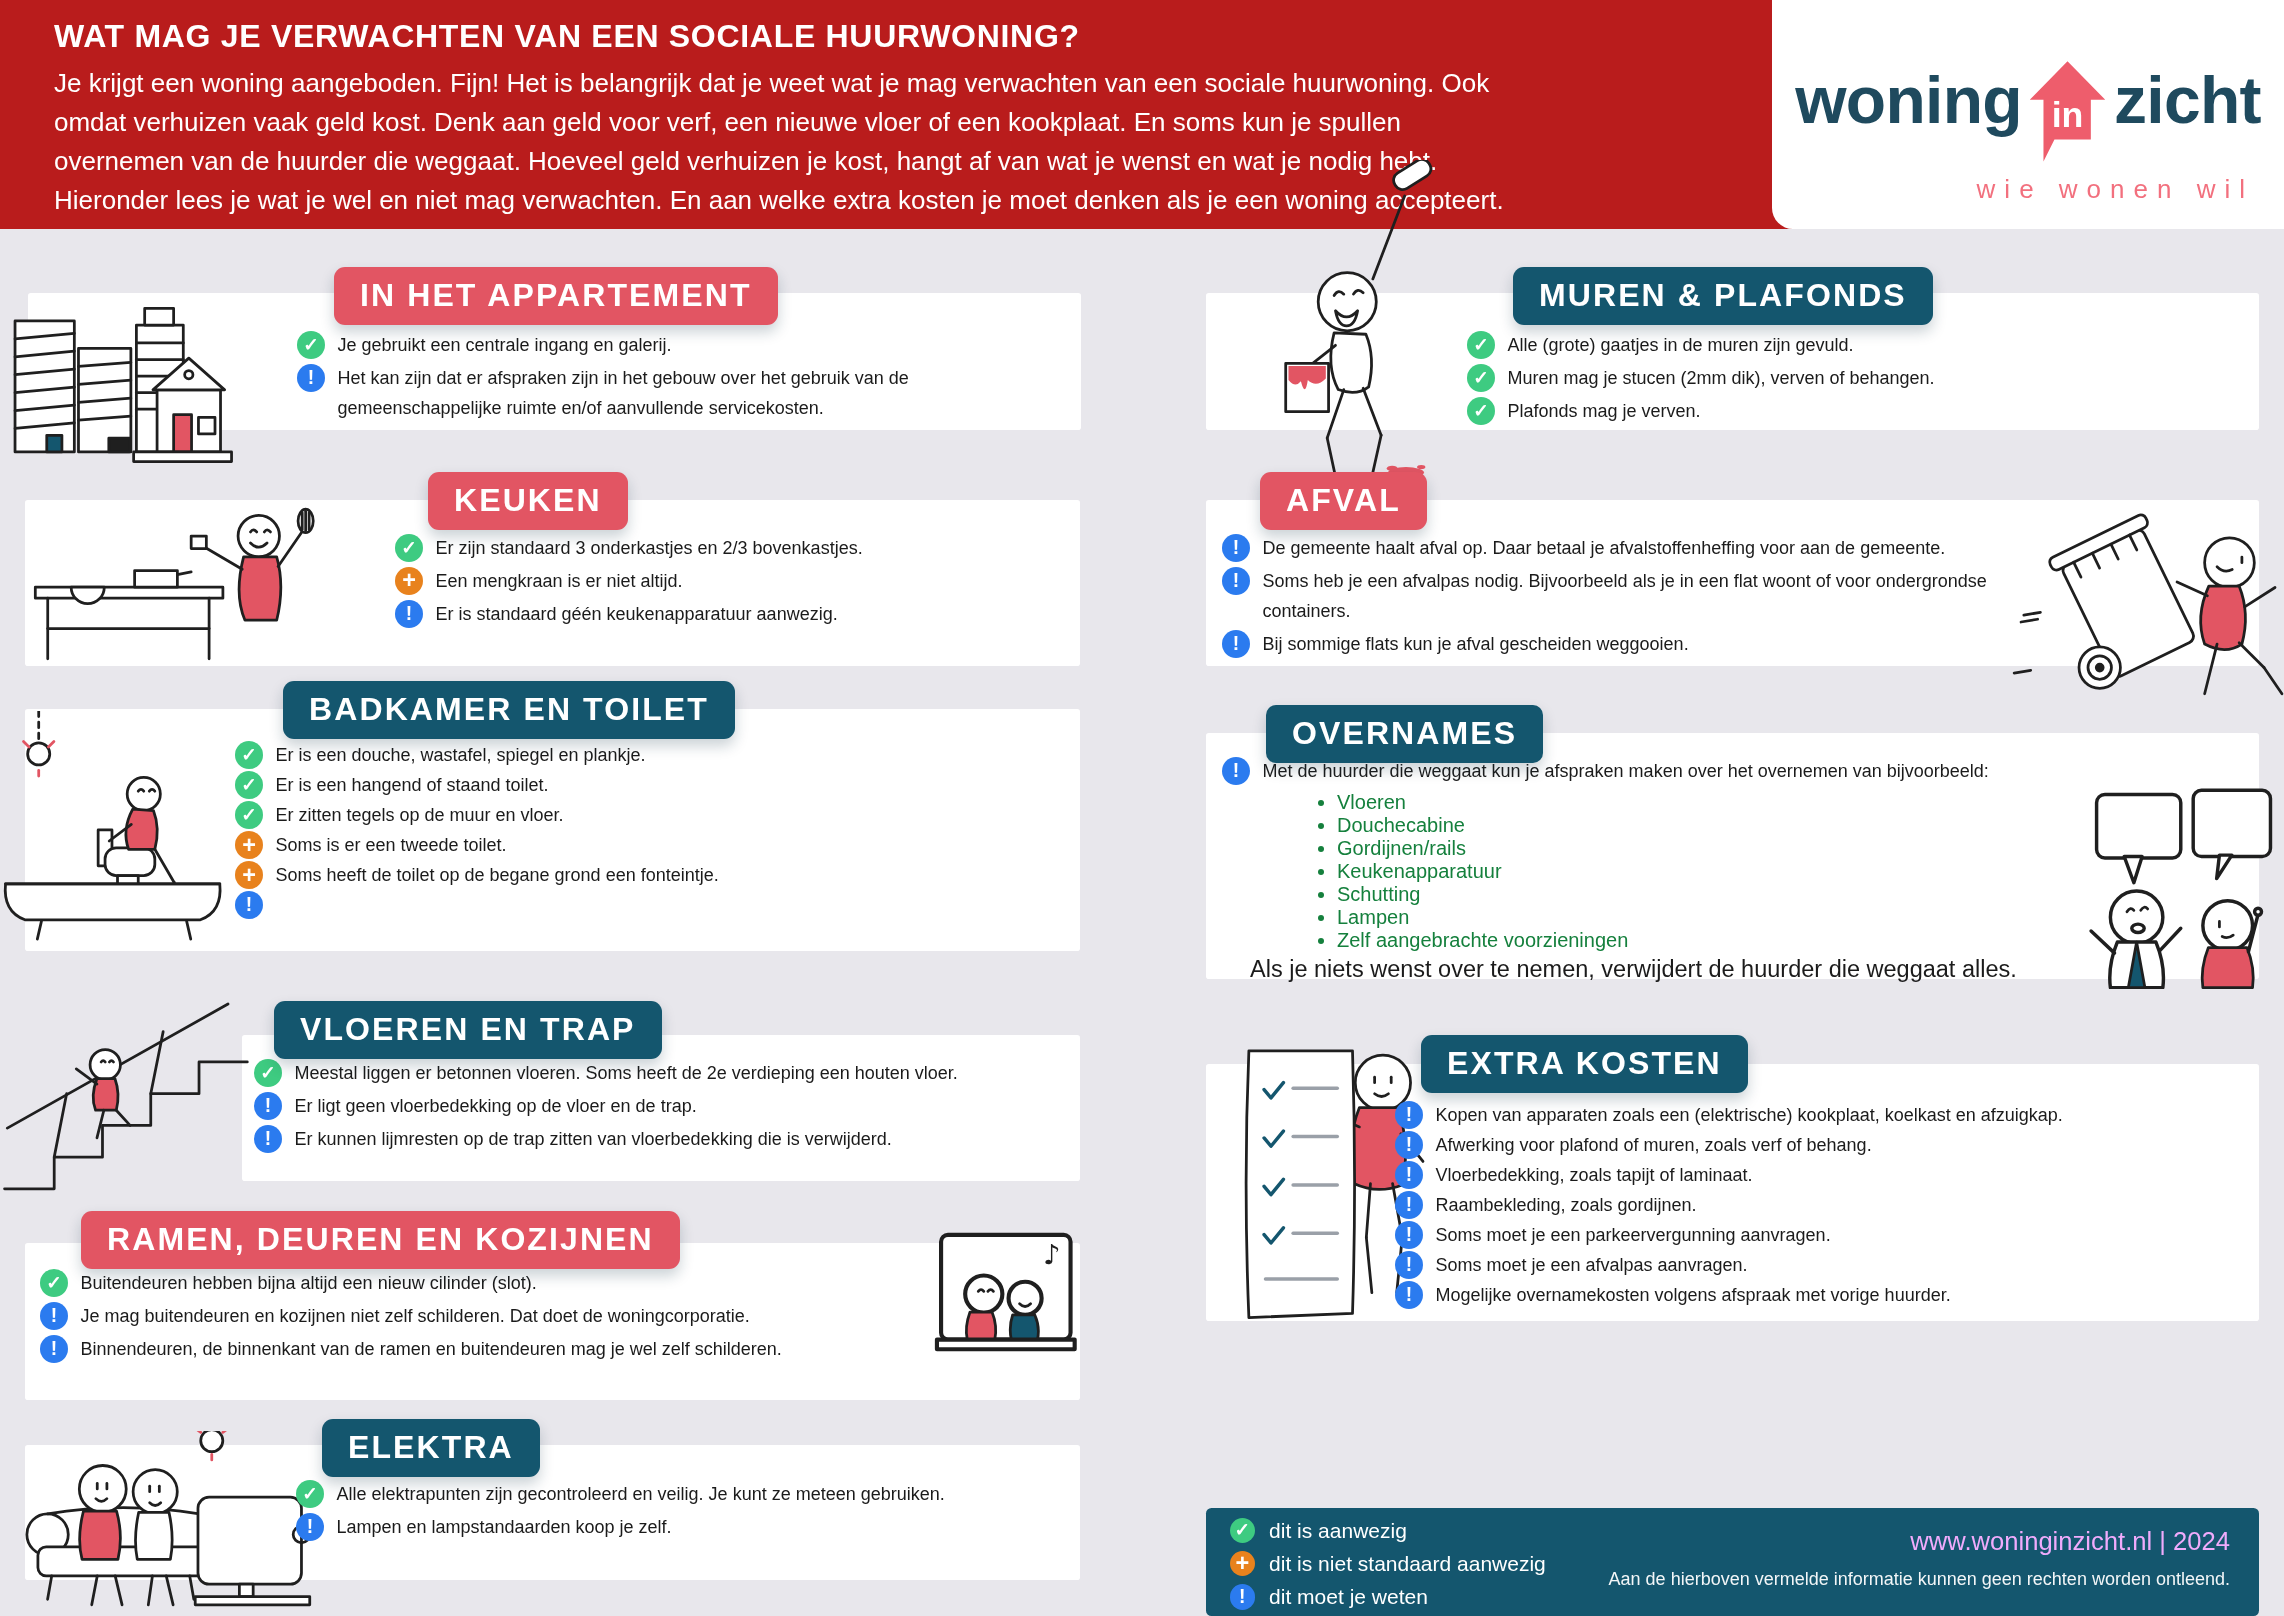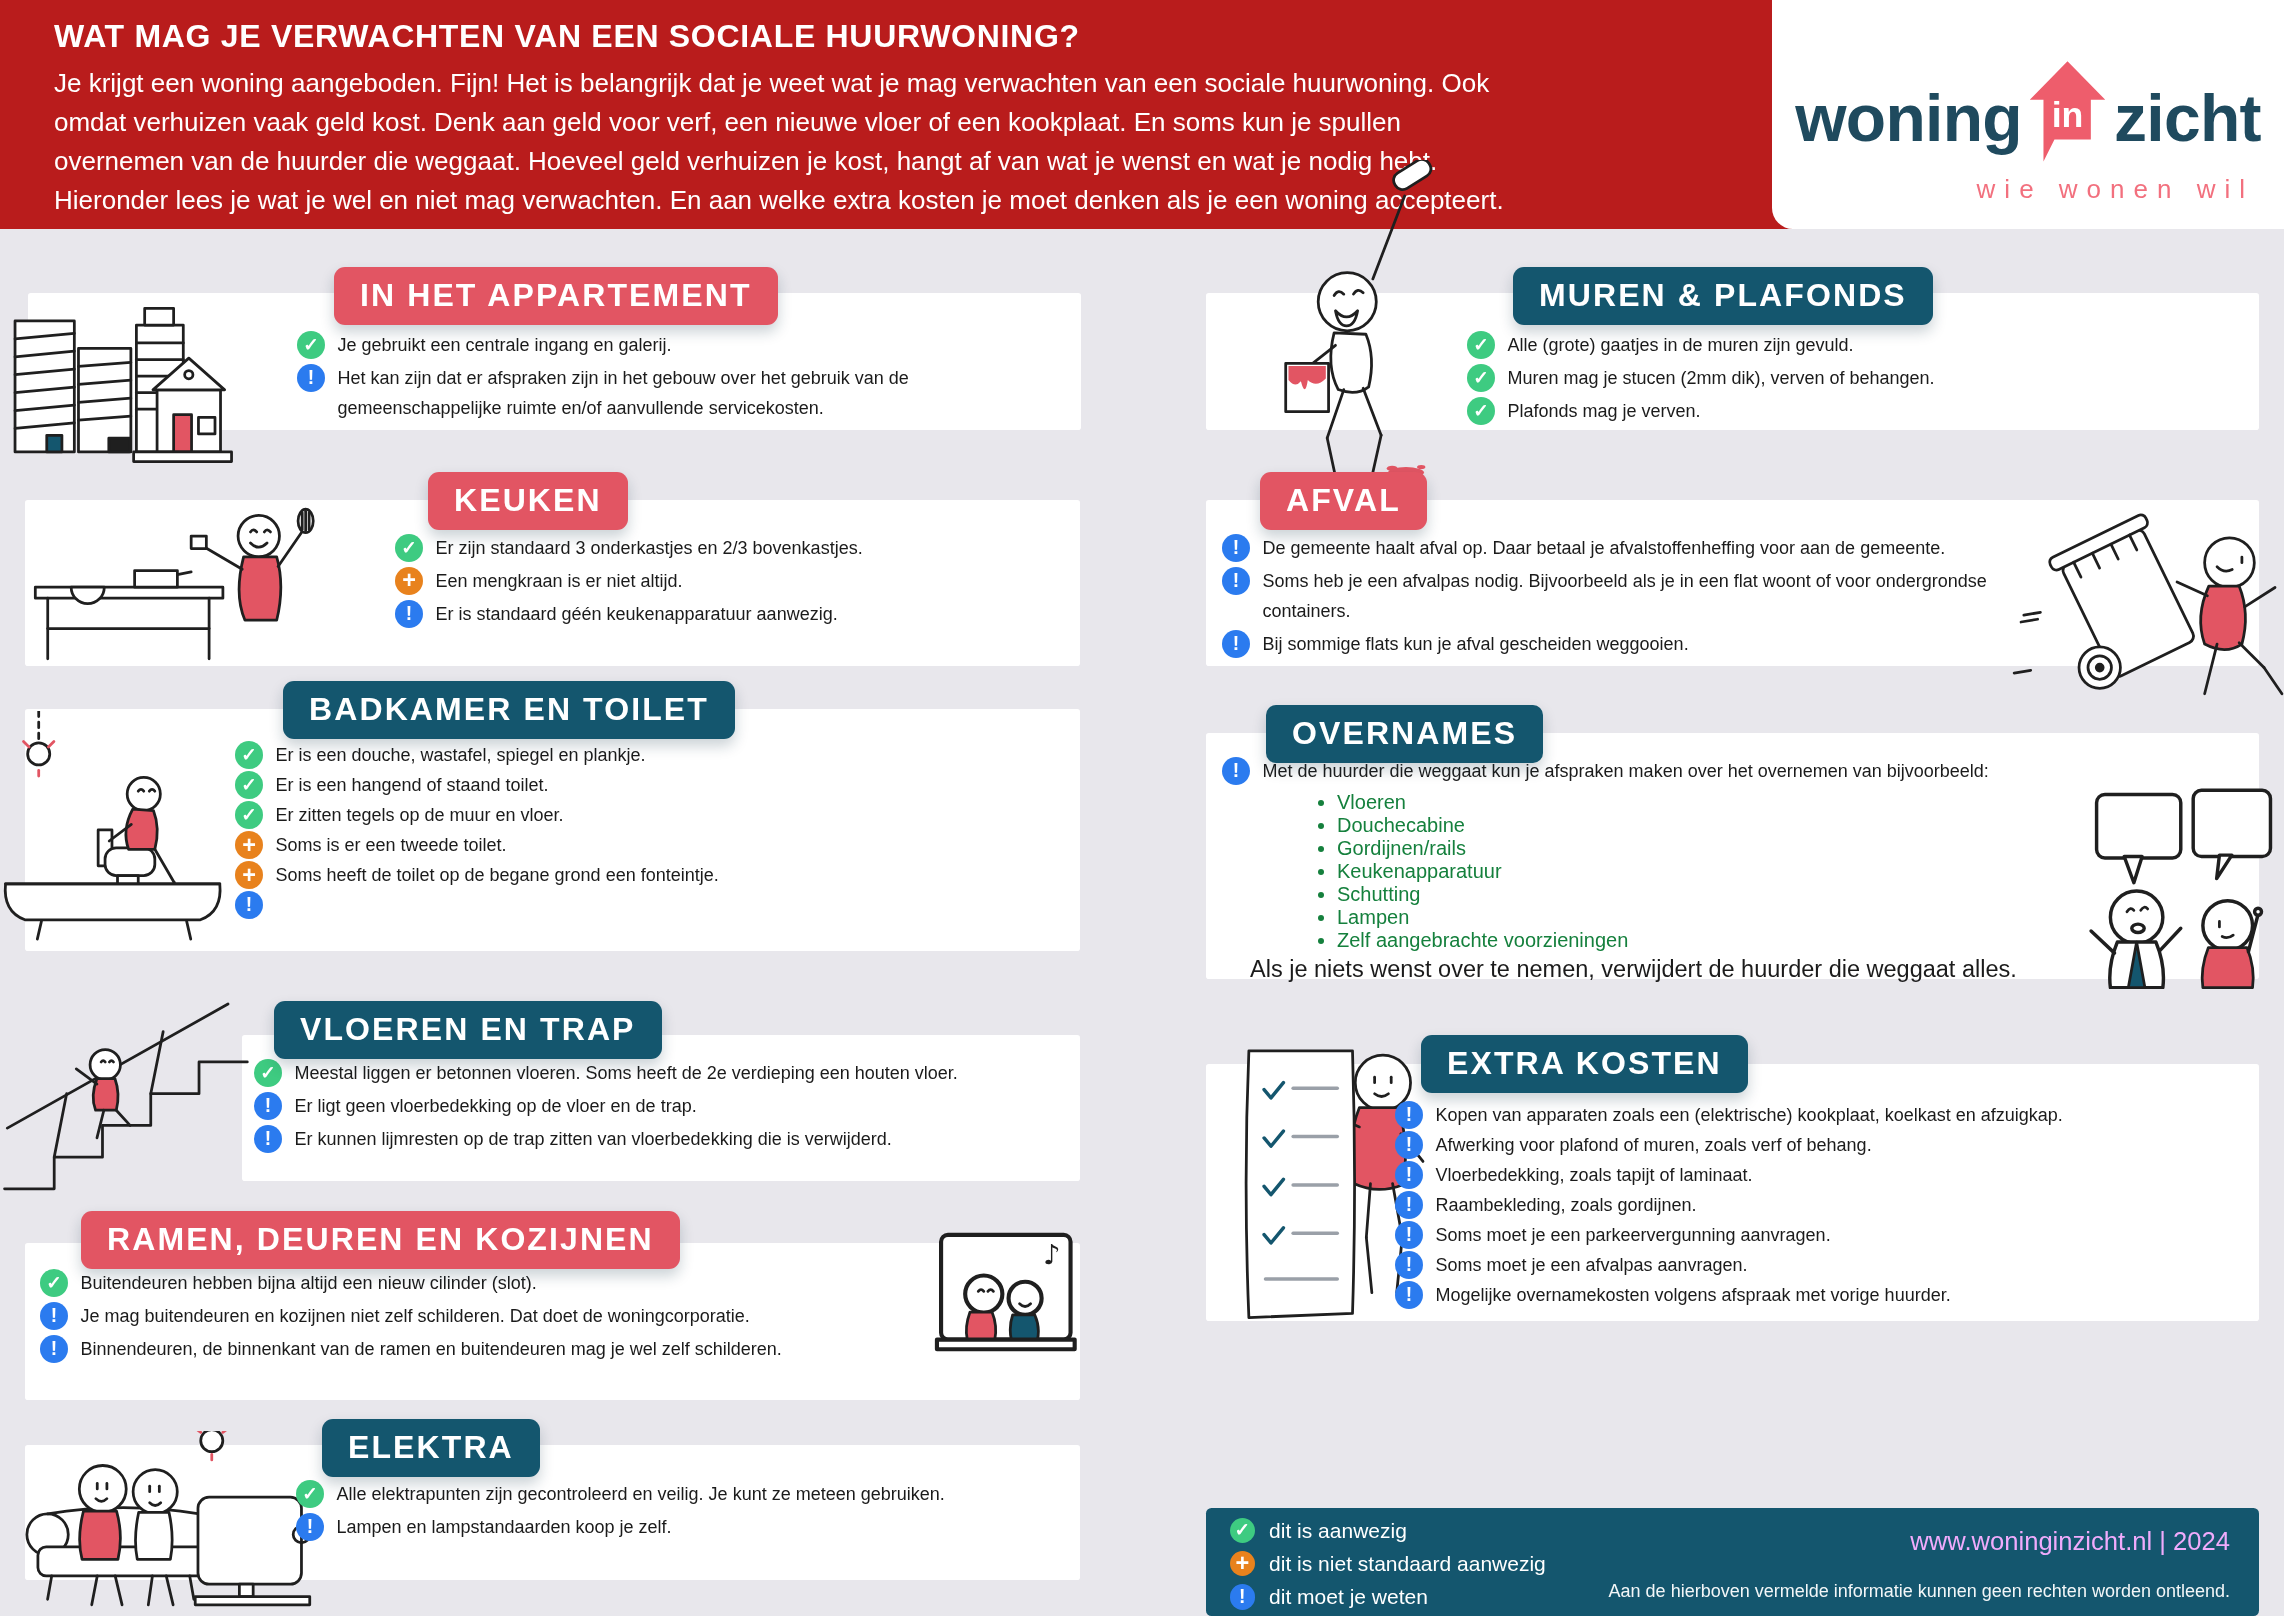--- a/index.html
+++ b/index.html
@@ -6,21 +6,21 @@
   body{width:2284px;height:1616px;font-family:"Liberation Sans",sans-serif;}
   .page{position:relative;width:2284px;height:1616px;background:#e8e7ec;overflow:hidden;}
 
   
   .header{position:absolute;left:0;top:0;width:2064px;height:229px;background:#b91c1c;}
   .header-title{position:absolute;left:54px;top:18px;color:#fff;font-size:32px;font-weight:800;letter-spacing:0.7px;white-space:nowrap;}
   .intro{position:absolute;left:54px;top:64px;color:#fff;font-size:26px;line-height:39px;}
   .intro div{white-space:nowrap;}
 
   .logo-panel{position:absolute;left:1772px;top:0;width:512px;height:229px;background:#fff;border-radius:0 0 0 21px;}
-  .logo-row{position:absolute;left:0;top:62px;width:100%;display:flex;align-items:center;justify-content:center;}
+  .logo-row{position:absolute;left:0;top:62px;width:100%;display:flex;justify-content:center;}
   .logo-word{color:#1f4a5e;font-weight:700;font-size:66px;letter-spacing:-0.7px;}
   .logo-house{margin:0 5.5px;position:relative;top:-4.1px;}
   .logo-tagline{position:absolute;right:30px;top:174px;color:#f2707e;font-size:26px;letter-spacing:9px;white-space:nowrap;}
 
   
   .card{position:absolute;background:#fff;border-radius:2.8px;}
   .badge{position:absolute;color:#fff;font-size:32px;font-weight:700;letter-spacing:2.1px;padding:10.4px 26px;border-radius:11px;white-space:nowrap;box-shadow:0 7px 14px rgba(20,50,70,.22);z-index:5;}
   .badge.red{background:#e25563;}
   .badge.teal{background:#14566e;}
 
@@ -42,21 +42,21 @@
   .sublist li{font-size:20px;line-height:23px;color:#15803d;}
   .note{position:absolute;left:1250px;top:956px;font-size:23.5px;color:#1b1b1b;z-index:4;}
 
   
   .footer-box{position:absolute;left:1206px;top:1508px;width:1053px;height:108px;background:#14566e;border-radius:5.5px;}
   .legend{position:absolute;left:23.5px;top:9.7px;display:flex;flex-direction:column;gap:7.6px;}
   .legend .item{align-items:center;gap:14px;}
   .legend .ic{width:25.6px;height:25.6px;margin-top:0;}
   .legend .tx{color:#fff;font-size:21px;line-height:25.6px;}
   .site{position:absolute;right:29px;top:19.3px;color:#f0abfc;font-size:25.6px;white-space:nowrap;}
-  .disclaimer{position:absolute;right:29px;bottom:14px;color:rgba(255,255,255,.95);font-size:18px;white-space:nowrap;}
+  .disclaimer{position:absolute;right:29px;bottom:26px;color:rgba(255,255,255,.95);font-size:18px;white-space:nowrap;}
 
   
   .il{position:absolute;z-index:3;}
   .il path,.il line,.il rect,.il circle,.il ellipse,.il polyline,.il polygon{vector-effect:none;}
 </style>
 </head>
 <body>
 
 <div class="page">
 

